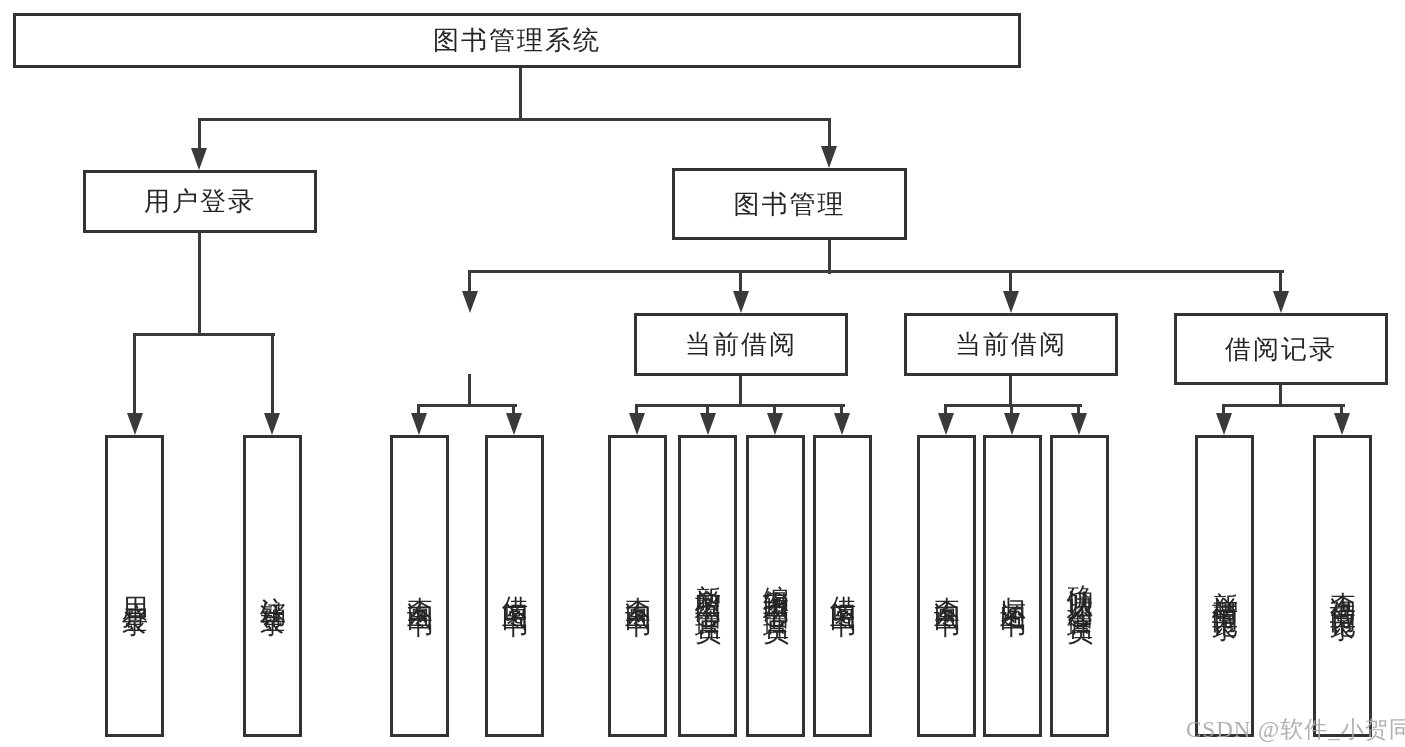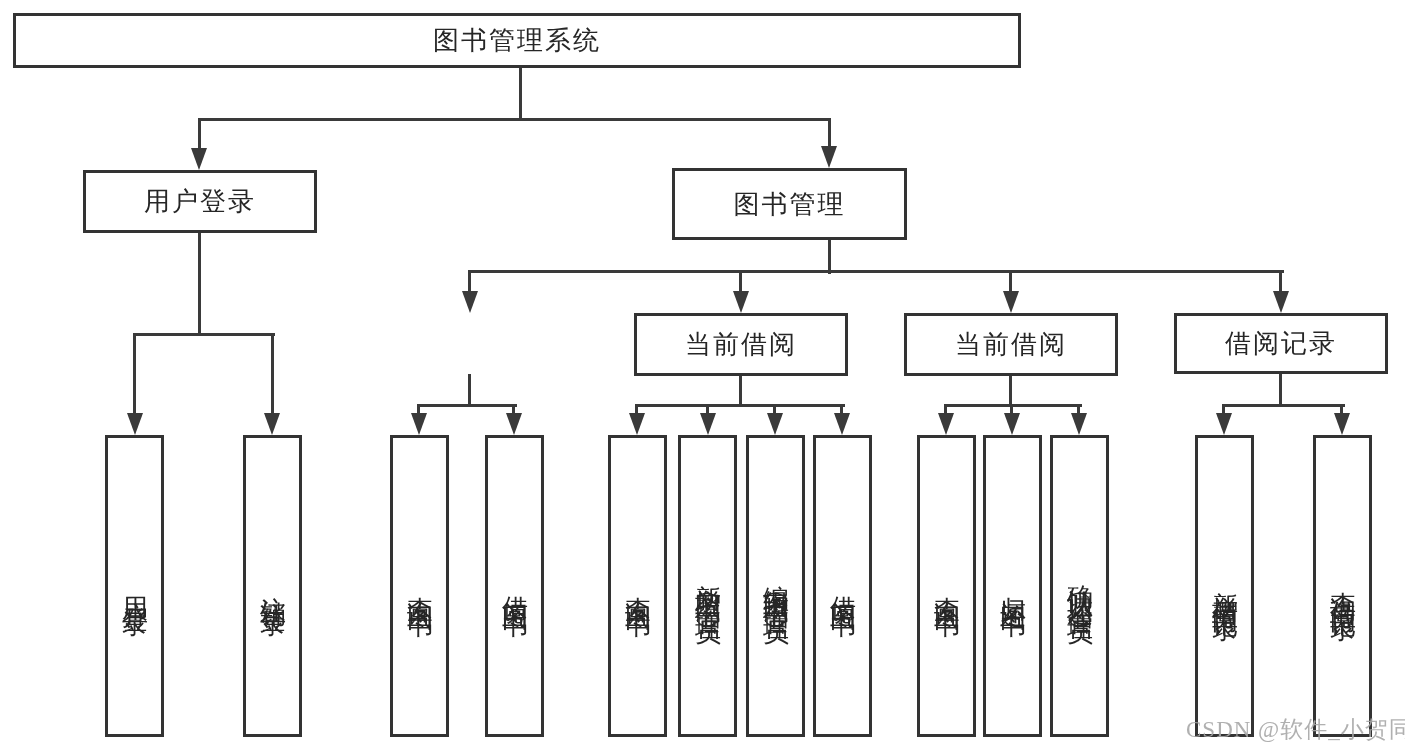--- a/index.html
+++ b/index.html
@@ -51,21 +51,21 @@
 
 
   <div class="node" style="left:634px;top:313px;width:214px;height:63px;">
     <span>当前借阅</span>
   </div>
 
   <div class="node" style="left:904px;top:313px;width:214px;height:63px;">
     <span>当前借阅</span>
   </div>
 
-  <div class="node" style="left:1174px;top:313px;width:214px;height:61px;align-items:center;">
+  <div class="node" style="left:1174px;top:313px;width:214px;height:72px;align-items:center;">
     <span>借阅记录</span>
   </div>
 
   <div class="node vert" style="left:105px;top:435px;width:59px;height:302px;">
     <span class="vtext">用户登录</span>
   </div>
   <div class="node vert" style="left:243px;top:435px;width:59px;height:302px;">
     <span class="vtext">注销登录</span>
   </div>
 

